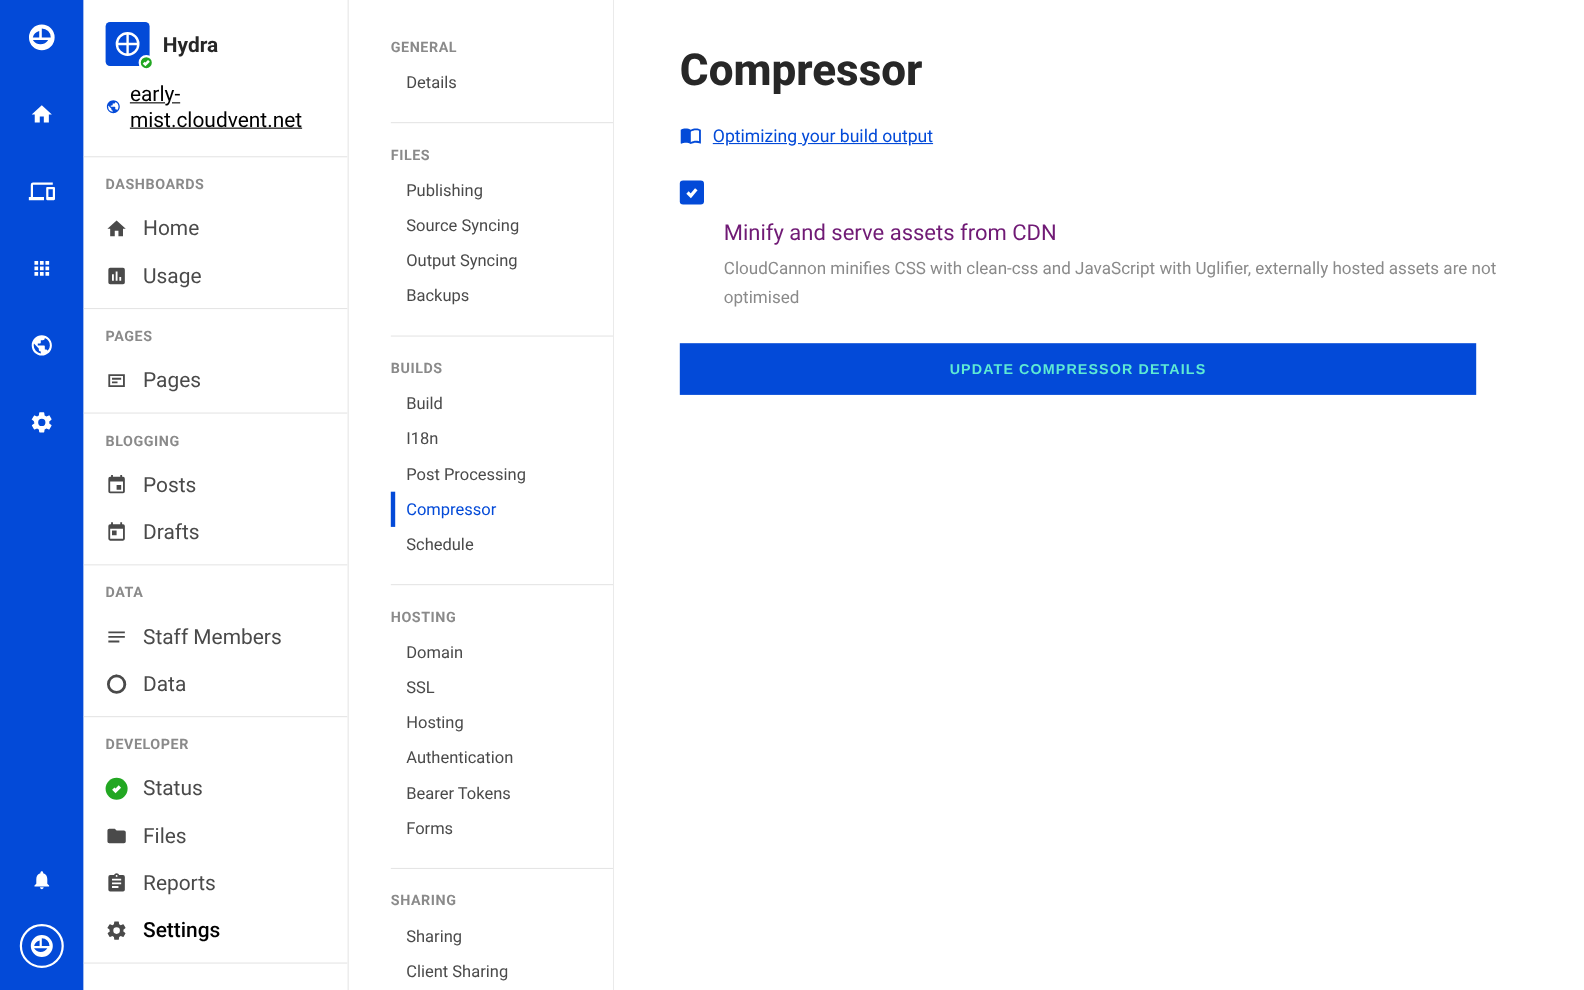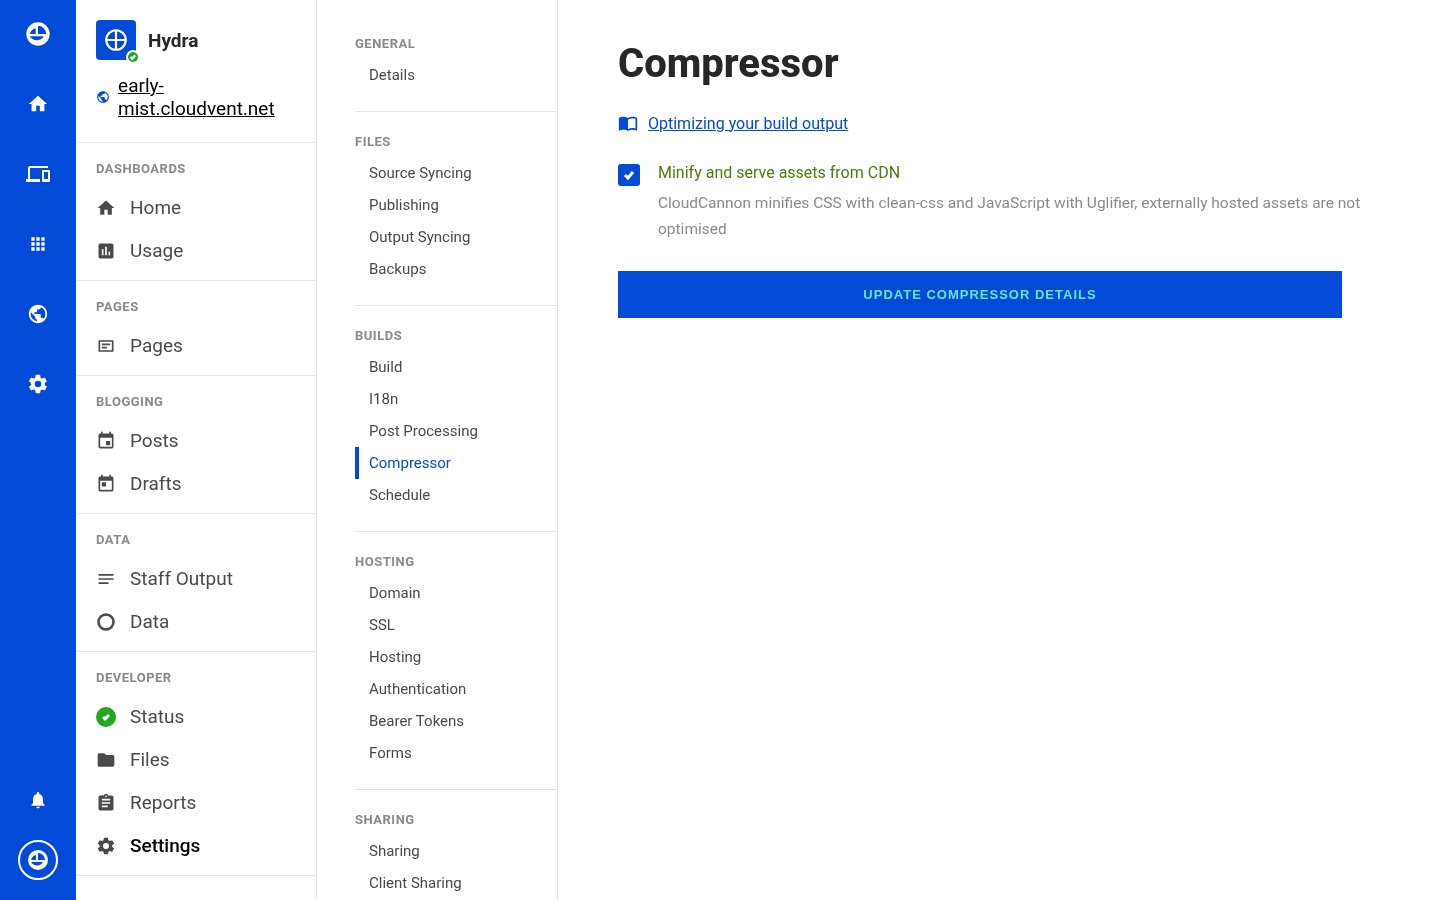--- a/index.html
+++ b/index.html
@@ -48,21 +48,21 @@
   .main { flex: 1; padding: 40px 60px; overflow-y: auto; }
   .main h1 { font-size: 40px; font-weight: 800; color: #272727; margin-bottom: 26px; }
   .doc-link { display: flex; align-items: center; gap: 10px; margin-bottom: 30px; }
   .doc-link svg { fill: #034ad8; width: 20px; height: 20px; }
   .doc-link a { color: #034ad8; text-decoration: underline; font-size: 16px; }
   
   .check-row { display: flex; gap: 18px; margin-bottom: 28px; }
   .checkbox { width: 22px; height: 22px; border-radius: 3px; background: #034ad8; display: flex; align-items: center; justify-content: center; flex-shrink: 0; cursor: pointer; margin-top: 1px; }
   .checkbox svg { stroke: #fff; stroke-width: 3; fill: none; width: 14px; height: 14px; }
   .check-text { flex: 1; }
-  .check-label { font-size: 16px; color: #4d7c0f; margin-bottom: 8px; }
+  .check-label { font-size: 20px; color: #701a75; margin-bottom: 8px; margin-top: 36px; }
   .check-desc { font-size: 15.5px; color: #8a8a8a; line-height: 1.7; }
   
   .update-btn { width: 100%; max-width: 724px; background: #034ad8; color: #5eead4; text-align: center; font-size: 13px; font-weight: 700; letter-spacing: 1px; padding: 16px; border: none; cursor: pointer; }
   
   
   .proj::-webkit-scrollbar, .settings-nav::-webkit-scrollbar { width: 0; }
 </style>
 </head>
 <body>
 
@@ -177,21 +177,21 @@
             </svg>
             <span>Drafts</span>
           </div>
         </div>
         <div class="proj-section">
           <div class="proj-section-title">DATA</div>
           <div class="proj-item">
             <svg viewBox="0 0 24 24">
               <path d="M3 18h12v-2H3v2zM3 6v2h18V6H3zm0 7h18v-2H3v2z"></path>
             </svg>
-            <span>Staff Output</span>
+            <span>Staff Members</span>
           </div>
           <div class="proj-item">
             <svg viewBox="0 0 24 24">
               <path fill="none" stroke="#4a4a4a" stroke-width="3" d="M12 3a9 9 0 109 9"></path>
               <path fill="none" stroke="#4a4a4a" stroke-width="3" stroke-linecap="round" d="M12 3a9 9 0 019 9"></path>
             </svg>
             <span>Data</span>
           </div>
         </div>
         <div class="proj-section">
@@ -227,22 +227,22 @@
   </div>
 
   <div class="settings-nav">
     <div id="snav-sections">
         <div class="snav-section-title">GENERAL</div>
         <div class="snav-section">
           <div class="snav-item">Details</div>
         </div>
         <div class="snav-section-title">FILES</div>
         <div class="snav-section">
+          <div class="snav-item">Publishing</div>
           <div class="snav-item">Source Syncing</div>
-          <div class="snav-item">Publishing</div>
           <div class="snav-item">Output Syncing</div>
           <div class="snav-item">Backups</div>
         </div>
         <div class="snav-section-title">BUILDS</div>
         <div class="snav-section">
           <div class="snav-item">Build</div>
           <div class="snav-item">I18n</div>
           <div class="snav-item">Post Processing</div>
           <div class="snav-item active">Compressor</div>
           <div class="snav-item">Schedule</div>

